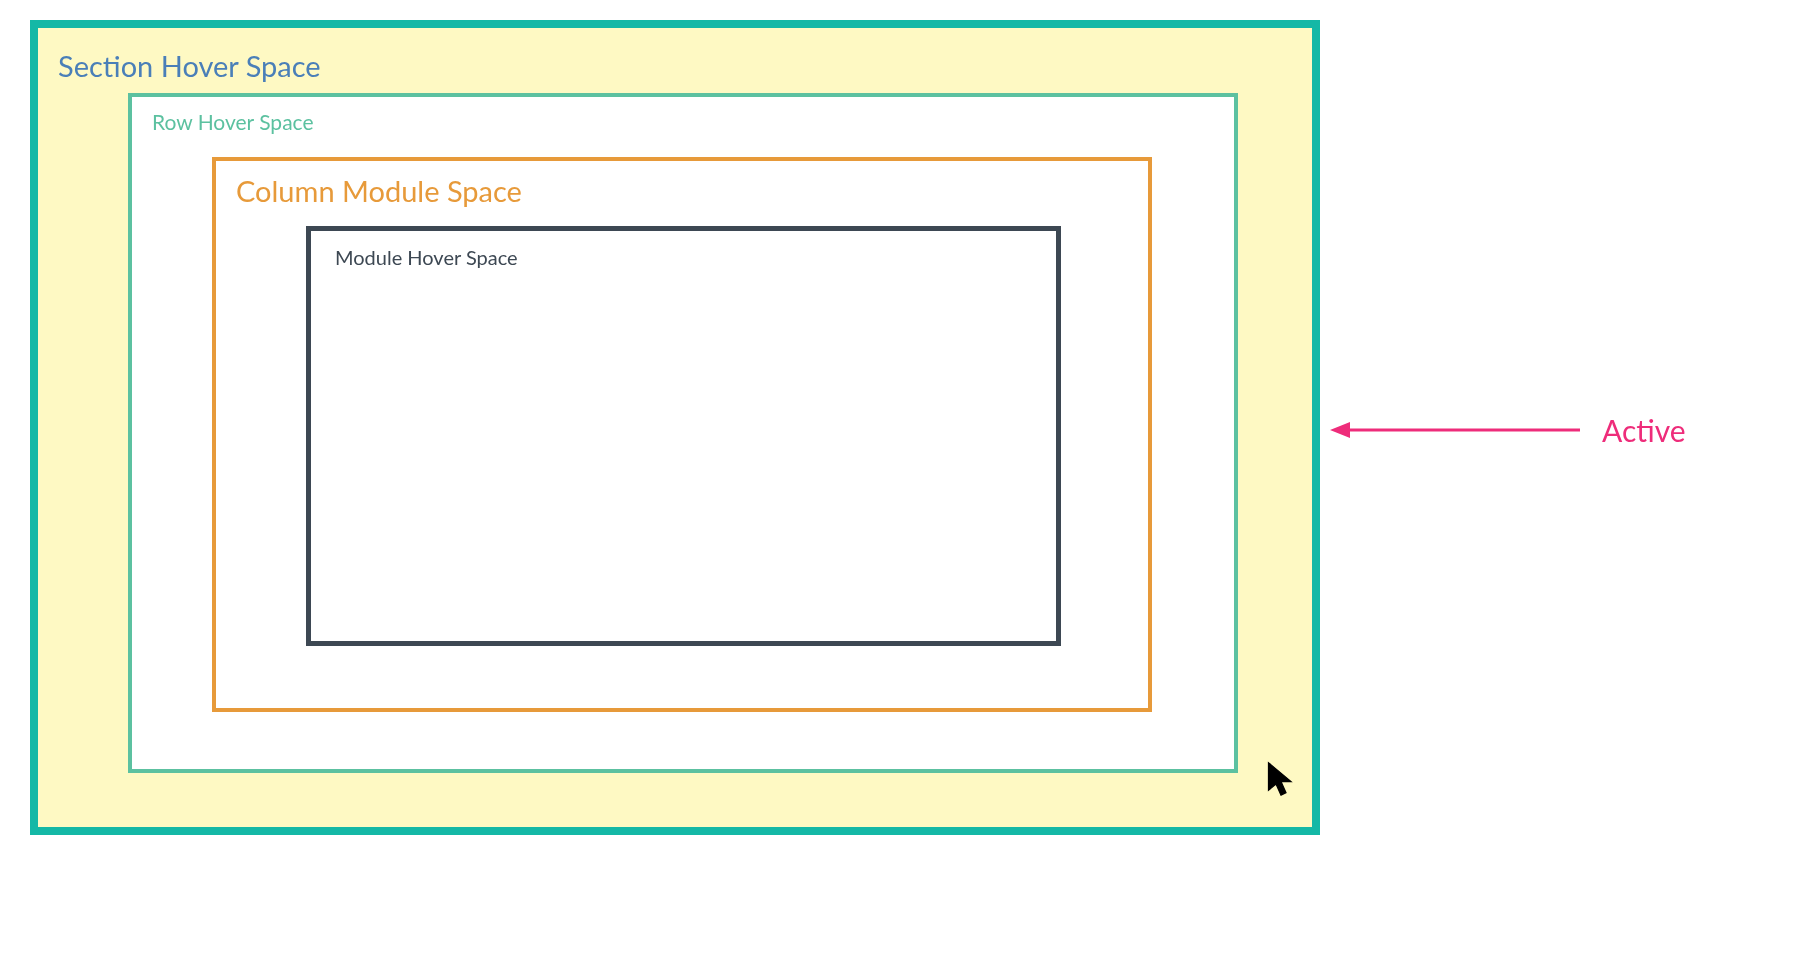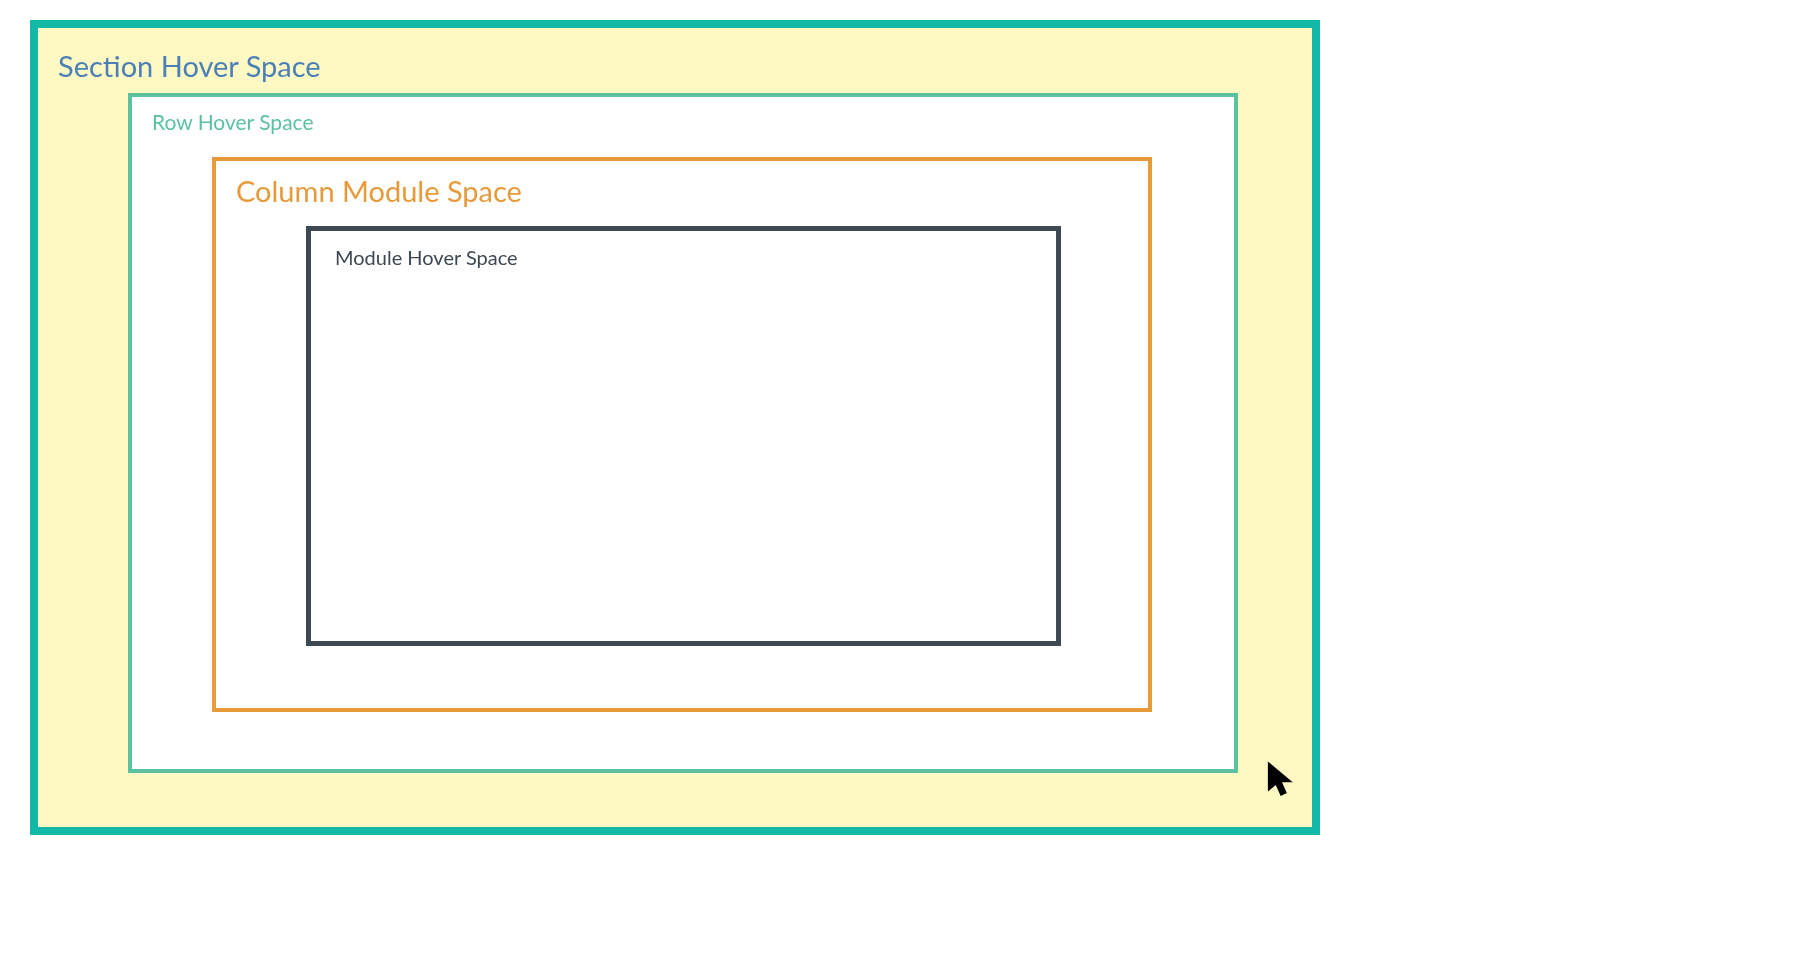--- a/index.html
+++ b/index.html
@@ -126,14 +126,21 @@
       </div>
     </div>
   </div>
 
   <div class="cursor-icon">
     <svg viewBox="0 0 24 30" width="30" height="38">
       <path d="M 2 2 L 2 24 L 8 19 L 12 28 L 16 26 L 12 17 L 20 17 Z" fill="#000000" stroke="#000000" stroke-width="1"></path>
     </svg>
   </div>
 
+  <div class="annotation">
+    <svg class="arrow-svg" viewBox="0 0 260 30">
+      <line x1="18" y1="15" x2="250" y2="15" stroke="#ee2c7a" stroke-width="3"></line>
+      <polygon points="0,15 20,7 20,23" fill="#ee2c7a"></polygon>
+    </svg>
+    <span class="active-label">Active</span>
+  </div>
 
 </div>
 
 </body></html>

